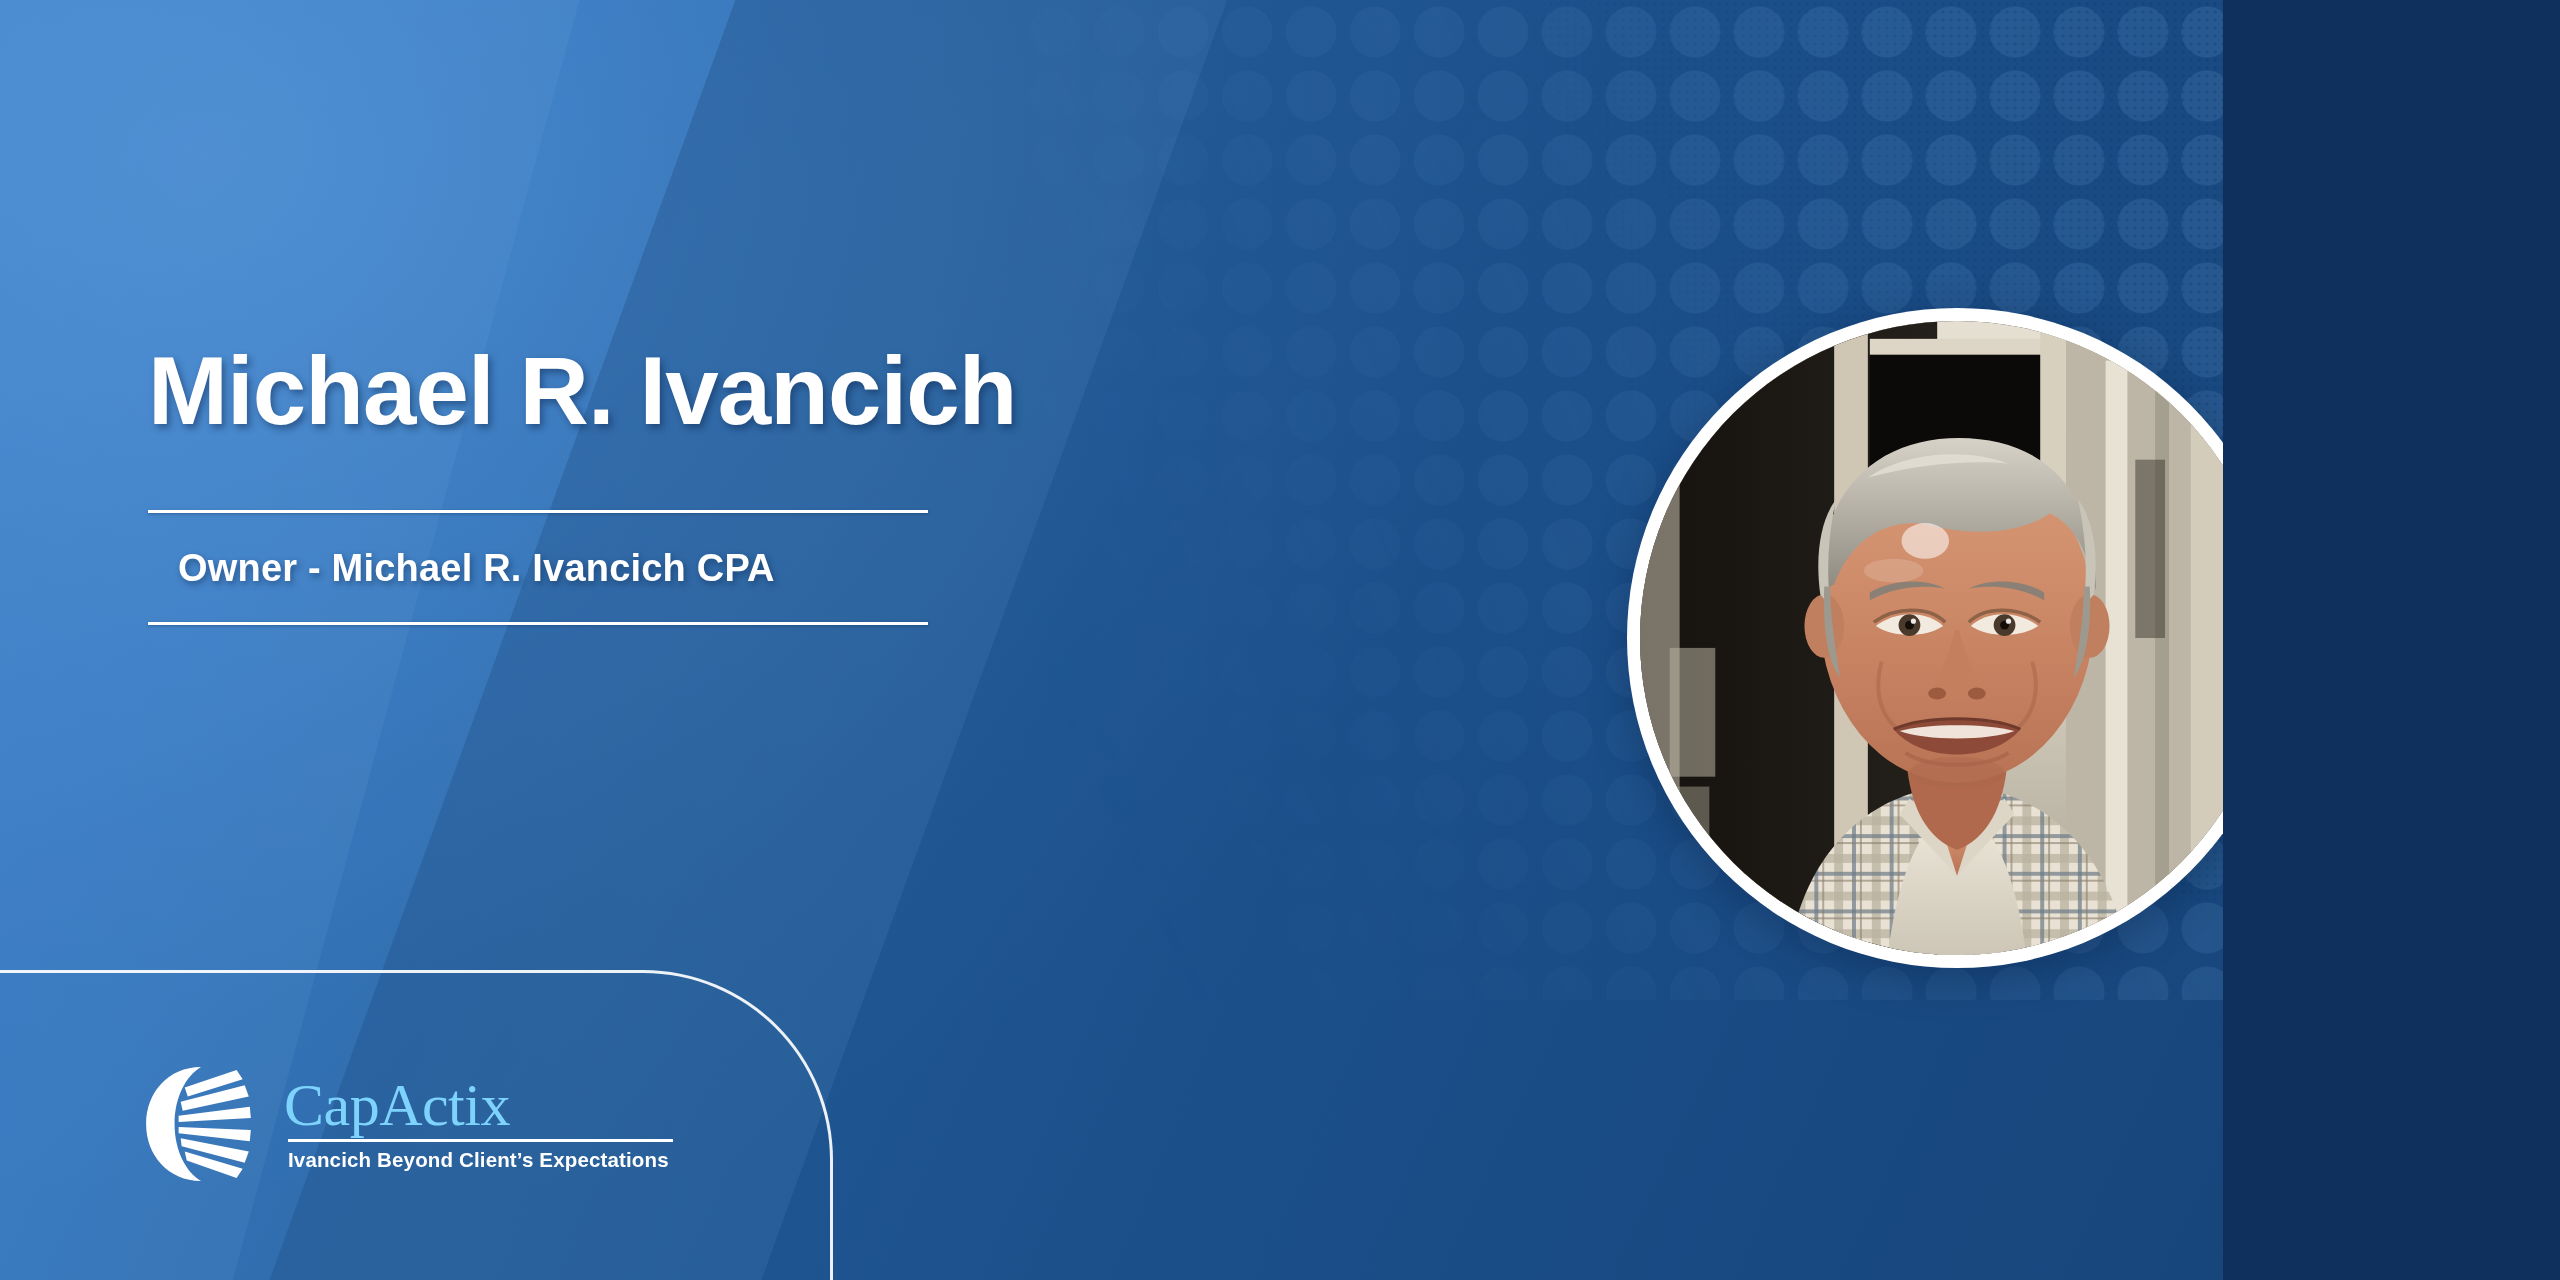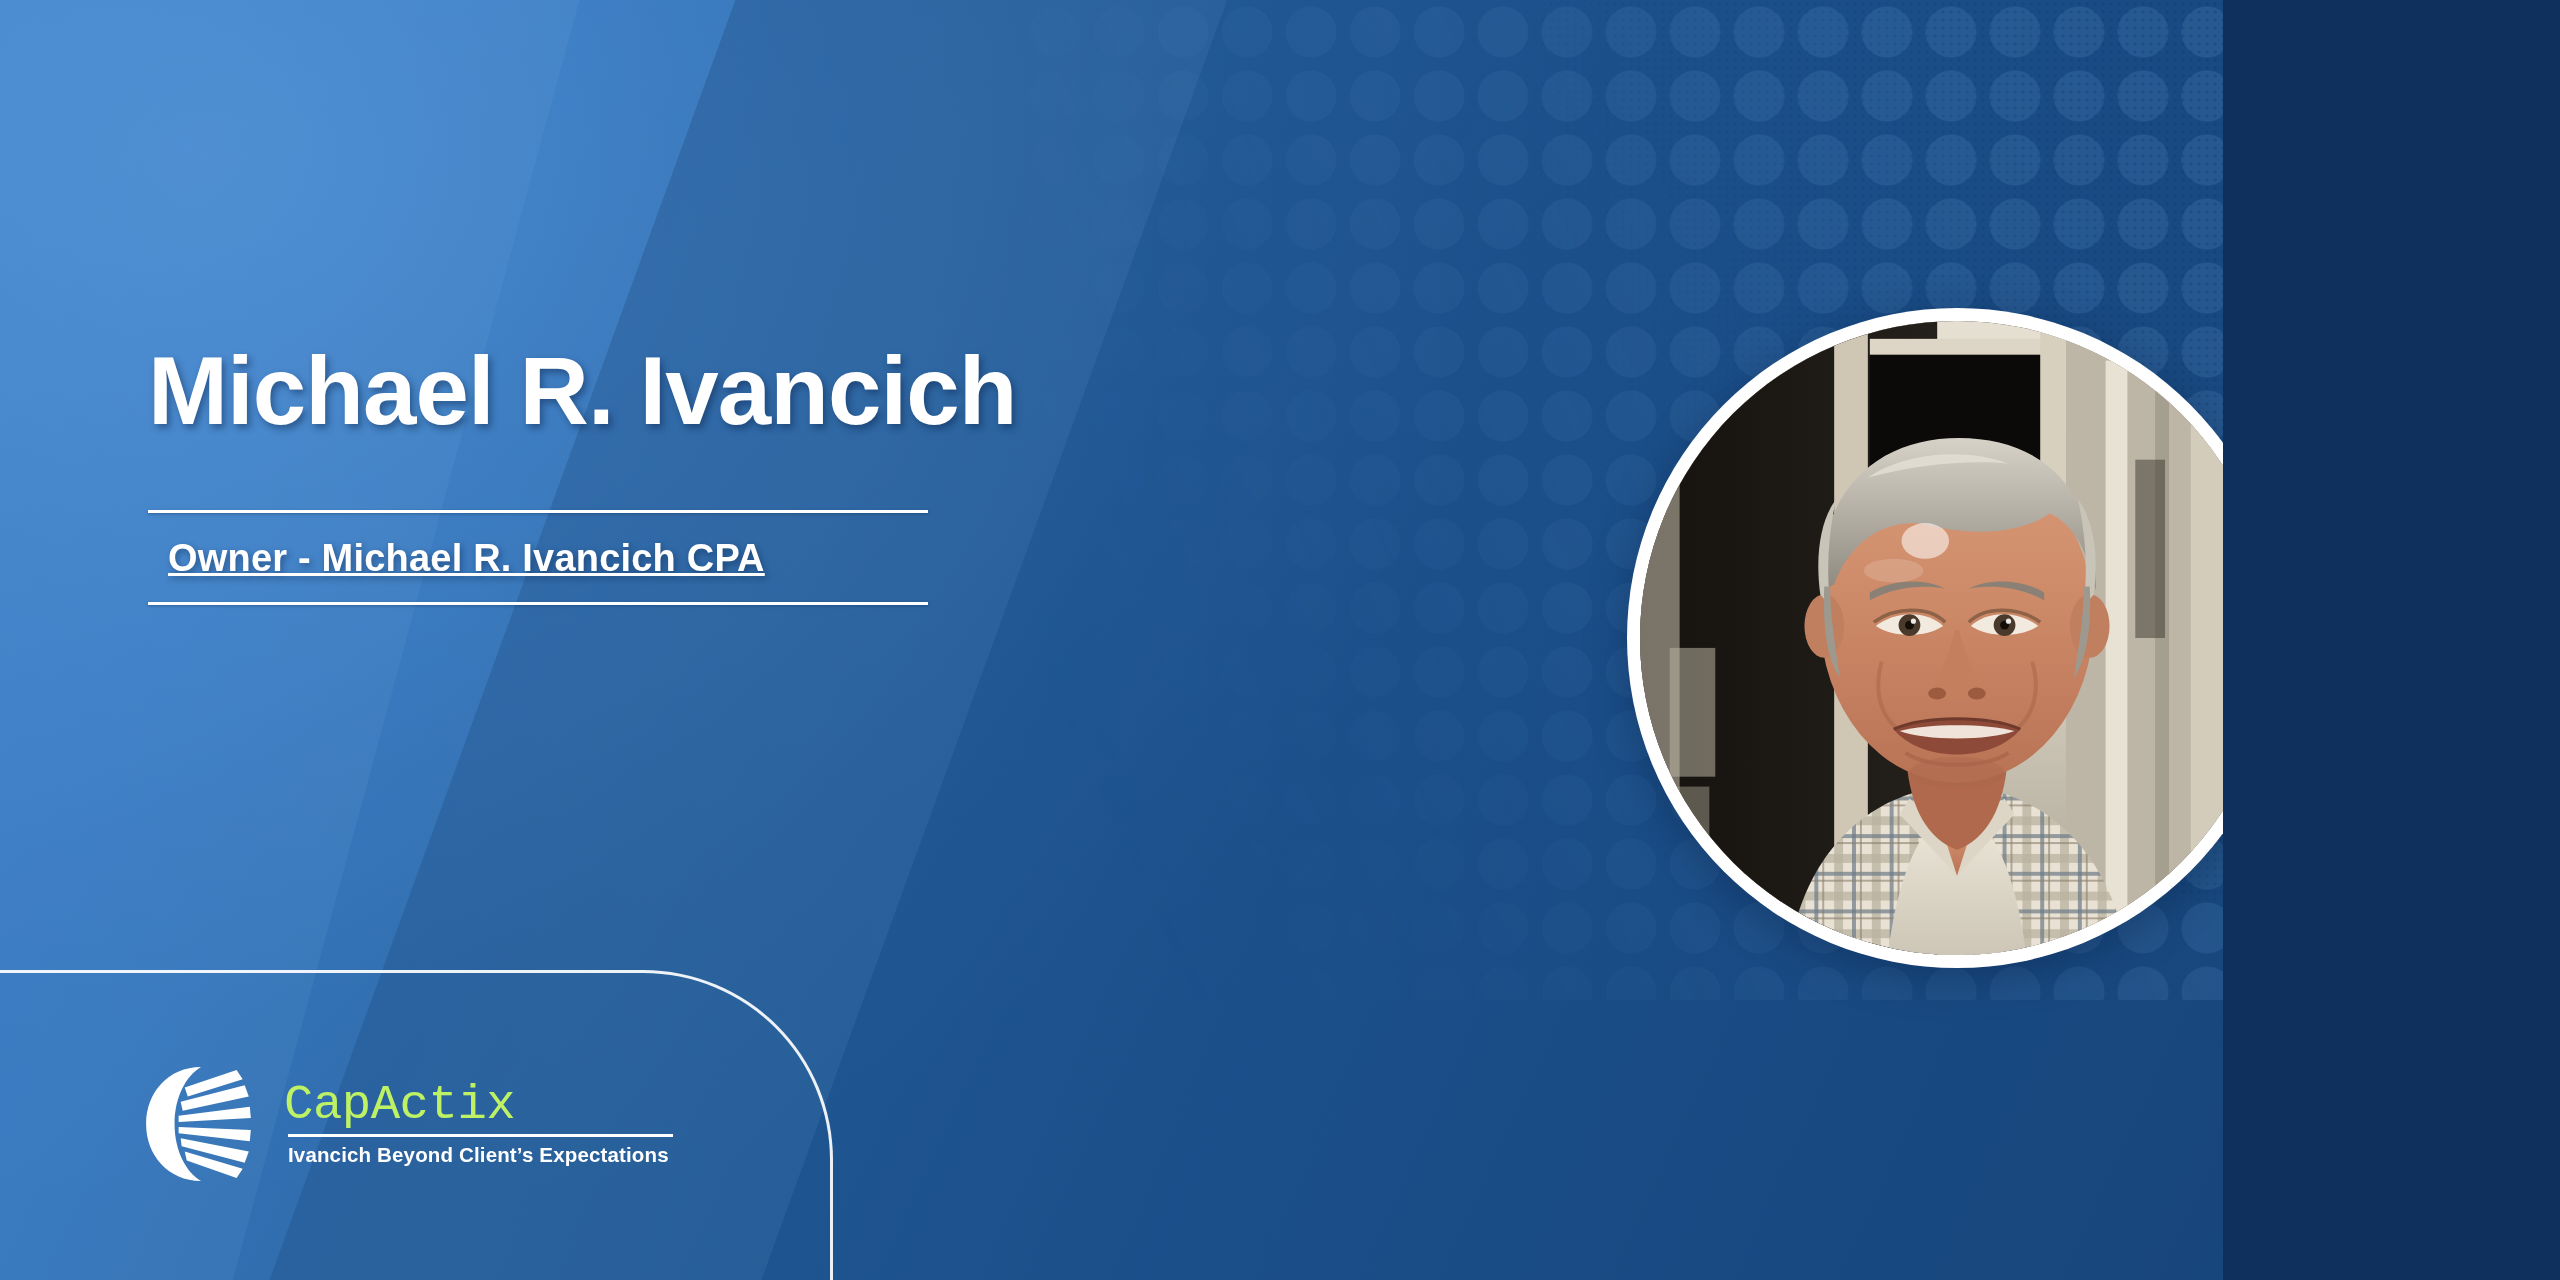--- a/index.html
+++ b/index.html
@@ -138,29 +138,28 @@
     background: #ffffff;
     box-shadow: 0 1px 3px rgba(8,34,72,0.35);
   }
   .rule-top   { margin-top: 68px; }
   .rule-bot   { margin-top: 0; }
 
   .role-row {
     padding: 24px 0 22px 20px;
   }
   .role-text {
-    margin: 0;
+    margin: 10px;
     font-family: "Liberation Sans", sans-serif;
     font-size: 38px;
     font-weight: 700;
     letter-spacing: 0.2px;
     color: #ffffff;
     text-shadow: 2px 3px 6px rgba(8,34,72,0.45);
     white-space: nowrap;
-    text-decoration: underline;
   }
 
   
   .portrait-wrap {
     position: absolute;
     left: 1627px;
     top: 308px;
     width: 660px;
     height: 660px;
     border-radius: 50%;
@@ -196,24 +195,24 @@
     left: 140px;
     top: 1063px;
     display: flex;
     align-items: center;
     gap: 22px;
   }
   .logo-mark { width: 122px; height: 122px; flex: 0 0 auto; }
   .logo-mark svg { display: block; width: 100%; height: 100%; }
   .logo-words { display: flex; flex-direction: column; }
   .logo-name {
-    font-family: Liberation Mono, monospace;
-    font-size: 49px;
+    font-family: Liberation Serif, serif;
+    font-size: 60px;
     line-height: 0.98;
-    color: #bef264;
+    color: #7dd3fc;
     letter-spacing: -0.5px;
   }
   .logo-divider {
     height: 3px;
     background: #ffffff;
     margin: 4px 0 6px 4px;
     width: 100%;
   }
   .logo-tag {
     font-family: "Liberation Sans", sans-serif;

